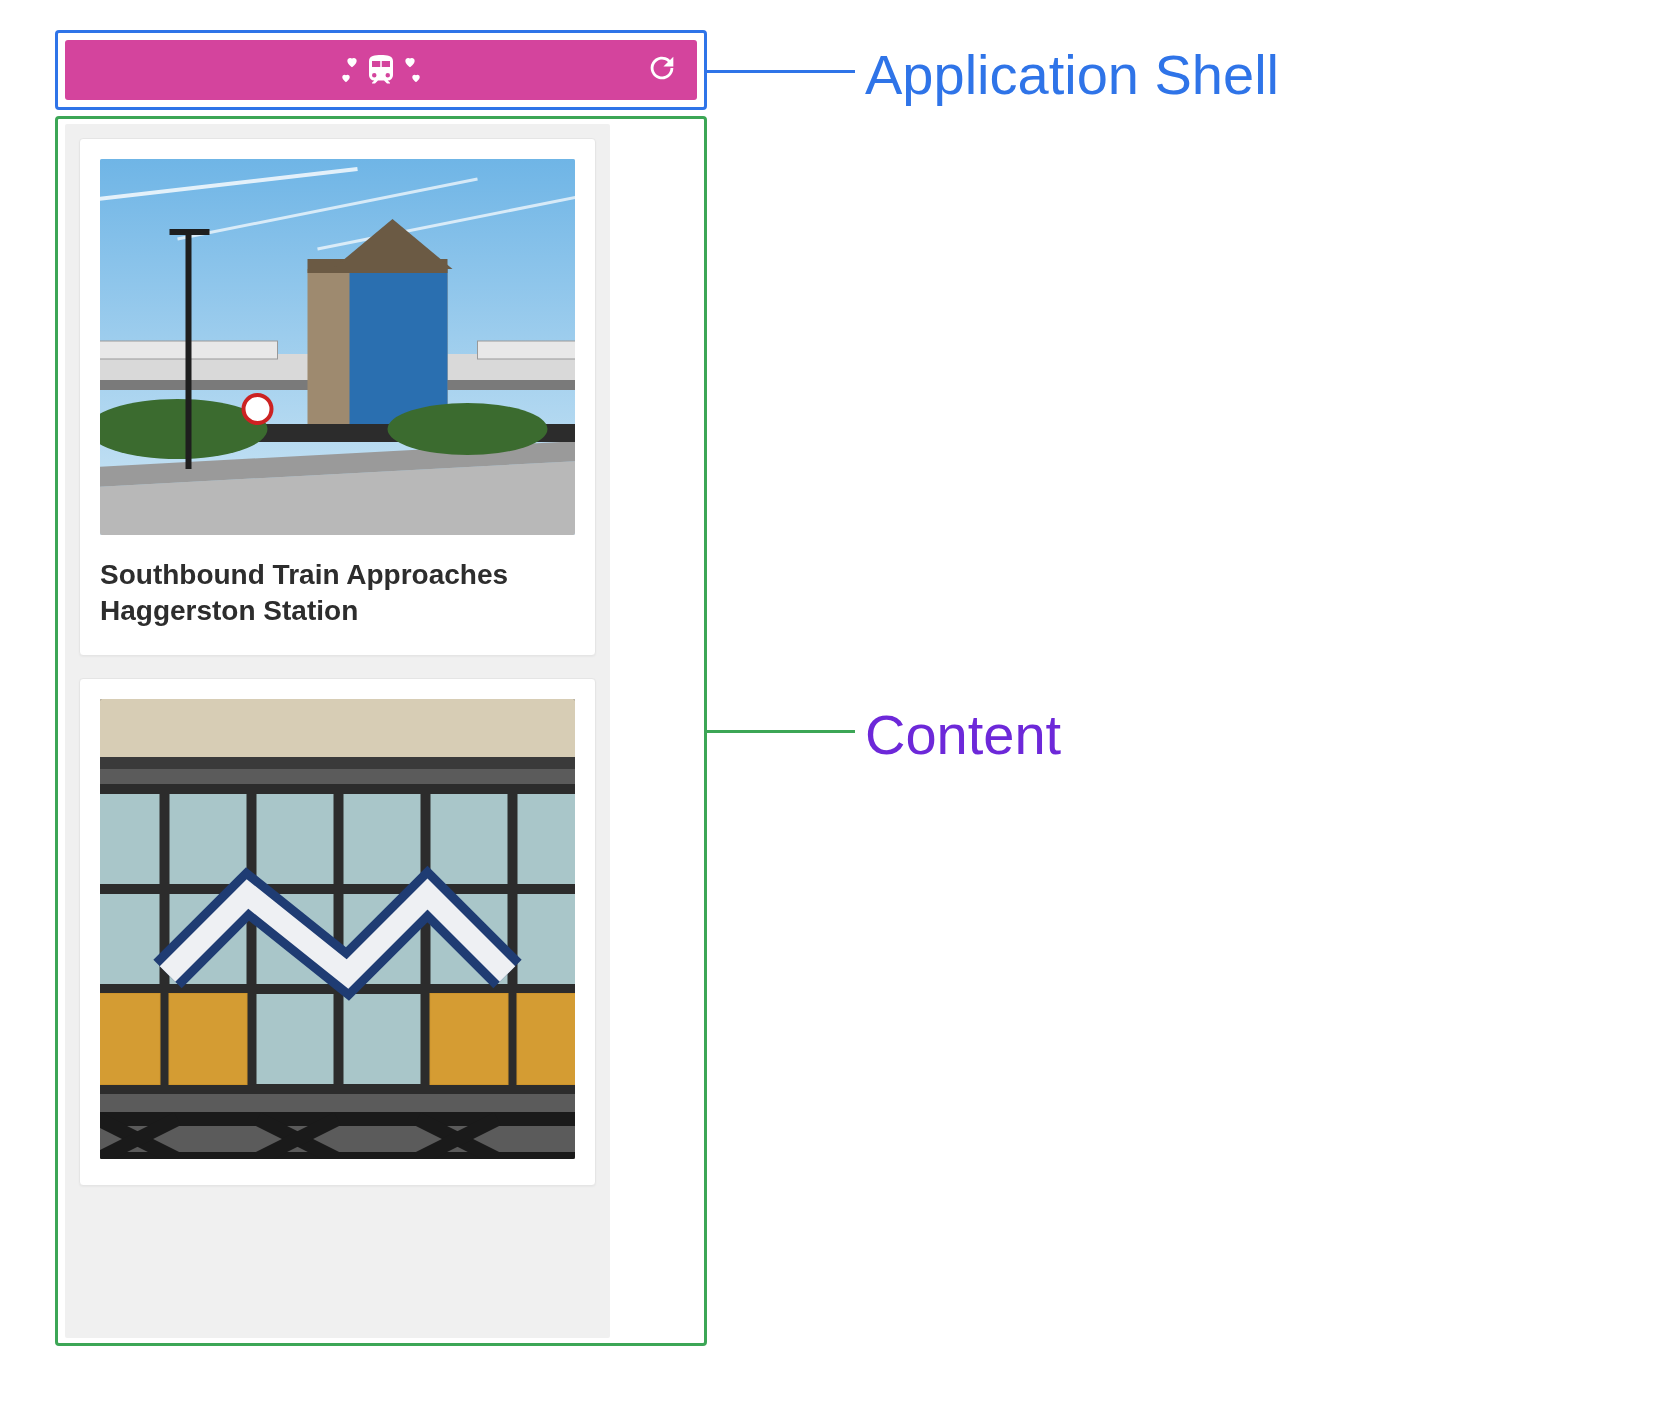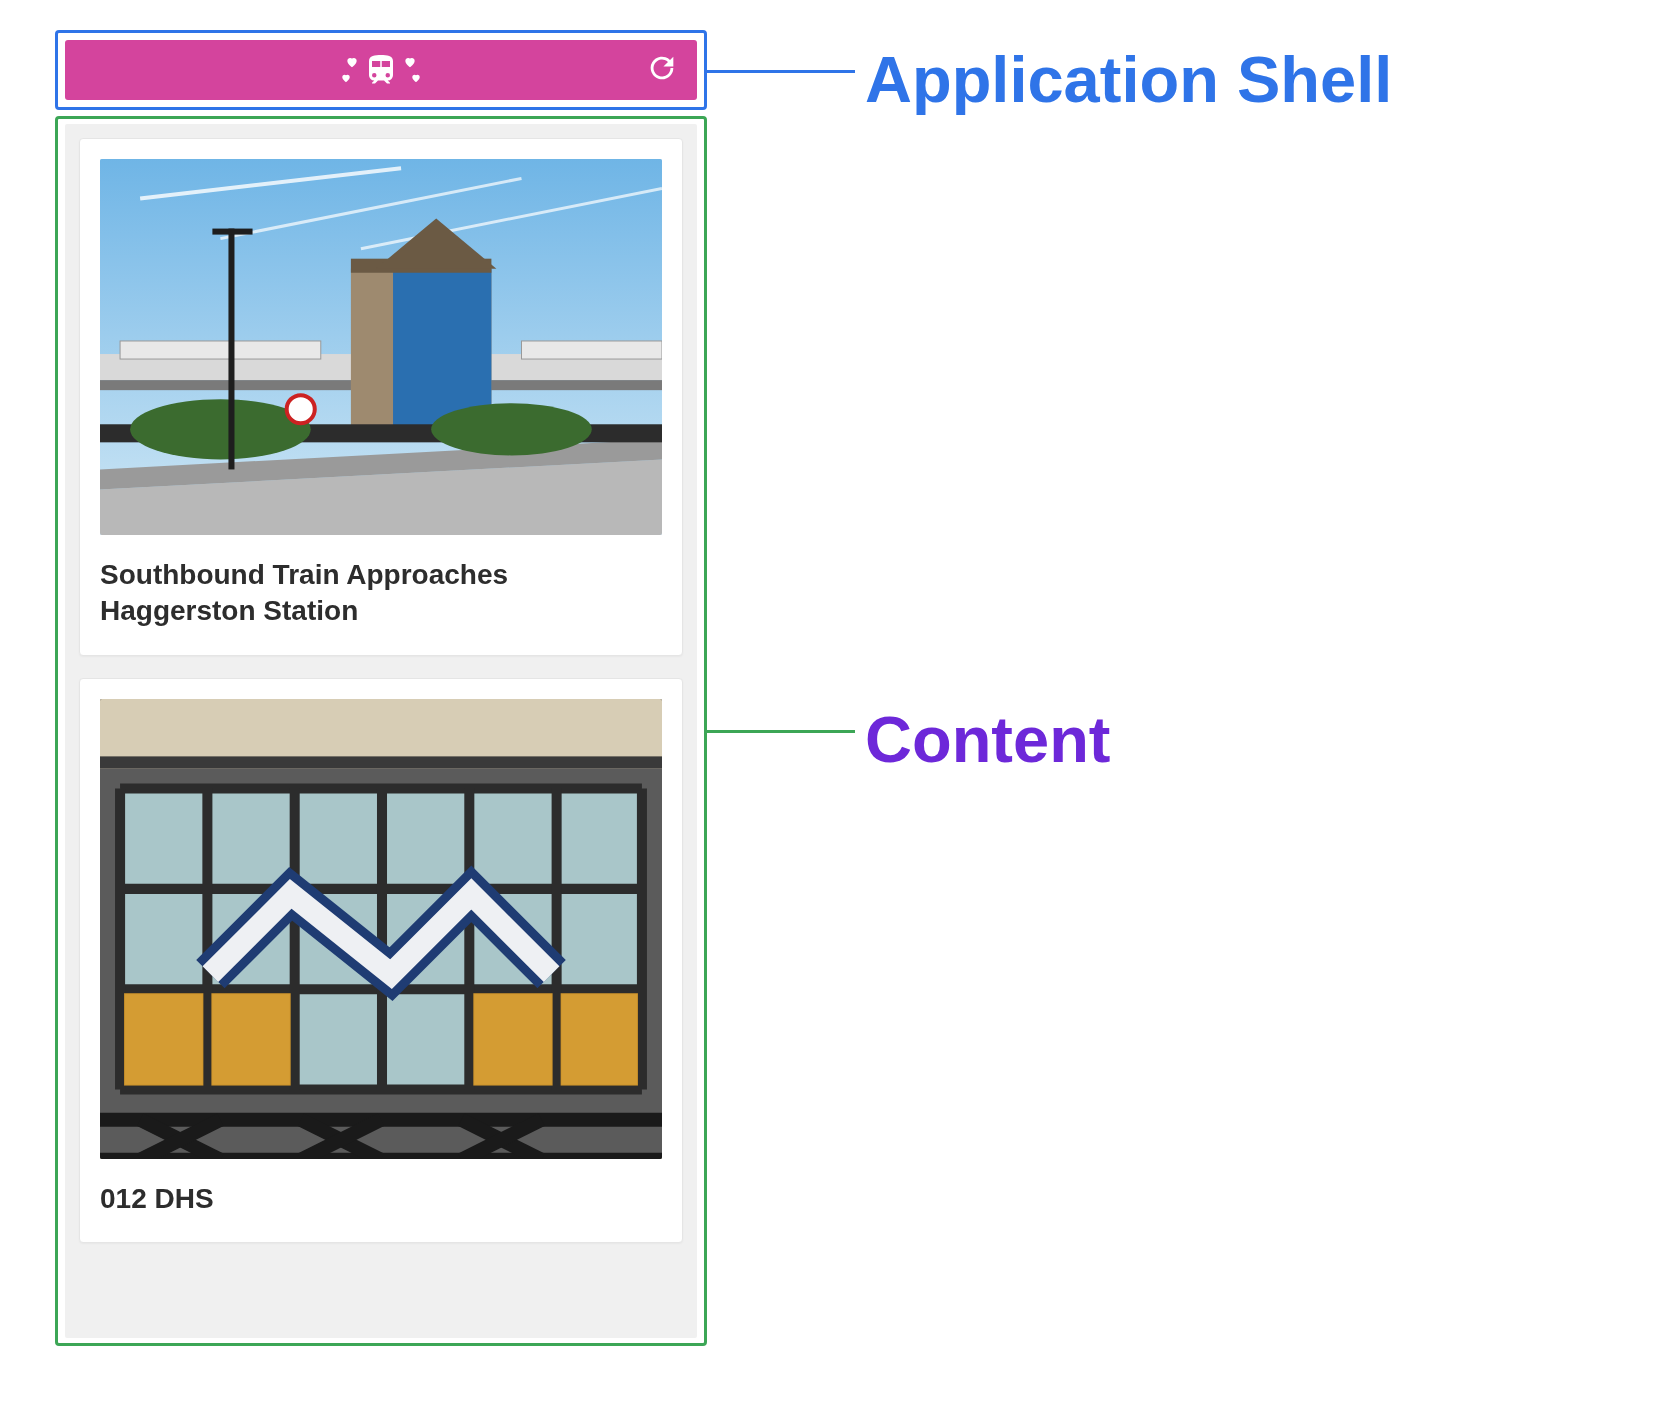--- a/index.html
+++ b/index.html
@@ -67,21 +67,21 @@
     transform: translateY(-50%);
     color: #fff;
   }
   .refresh svg { width: 34px; height: 34px; }
 
   
   .content-col {
     position: absolute;
     left: 10px;
     top: 94px;
-    width: 632px;
+    width: 545px;
     background: #f0f0f0;
     border-radius: 2px;
     padding: 14px 14px 0 14px;
     height: 1214px;
     overflow: hidden;
   }
   .card {
     background: #fff;
     border: 1px solid #e5e5e5;
     border-radius: 4px;
@@ -103,22 +103,22 @@
     font-size: 28px;
     line-height: 1.28;
     font-weight: 700;
     color: #2d2d2d;
   }
   .card .thumb2 { height: 460px; background:#8a7a5a; }
 
   
   .label {
     position: absolute;
-    font-size: 65px;
-    font-weight: 700;
+    font-size: 56px;
+    font-weight: 400;
     white-space: nowrap;
   }
   .label.shell { color: #2F74E8; }
   .label.content { color: #6d28d9; }
   .leader {
     position: absolute;
     height: 0;
   }
   .leader.blue { border-top: 3px solid #2F74E8; }
   .leader.green { border-top: 3px solid #3CA656; }
@@ -249,21 +249,20 @@
           <g transform="translate(280 235)">
             <g fill="none" stroke="#1f3c73" stroke-width="40" stroke-linejoin="miter">
               <path d="M -170 40 L -90 -40 L 10 40 L 90 -40 L 170 40"></path>
             </g>
             <g fill="none" stroke="#eef0f3" stroke-width="22" stroke-linejoin="miter">
               <path d="M -170 40 L -90 -40 L 10 40 L 90 -40 L 170 40"></path>
             </g>
           </g>
         </svg>
       </div>
-      <h3>012 DHS</h3>
     </div>
 
   </div>
 
   <div class="leader blue" style="left:652px; top:40px; width:148px;"></div>
   <div class="label shell" style="left:810px; top:12px;">Application Shell</div>
 
   <div class="leader green" style="left:652px; top:700px; width:148px;"></div>
   <div class="label content" style="left:810px; top:672px;">Content</div>
 

